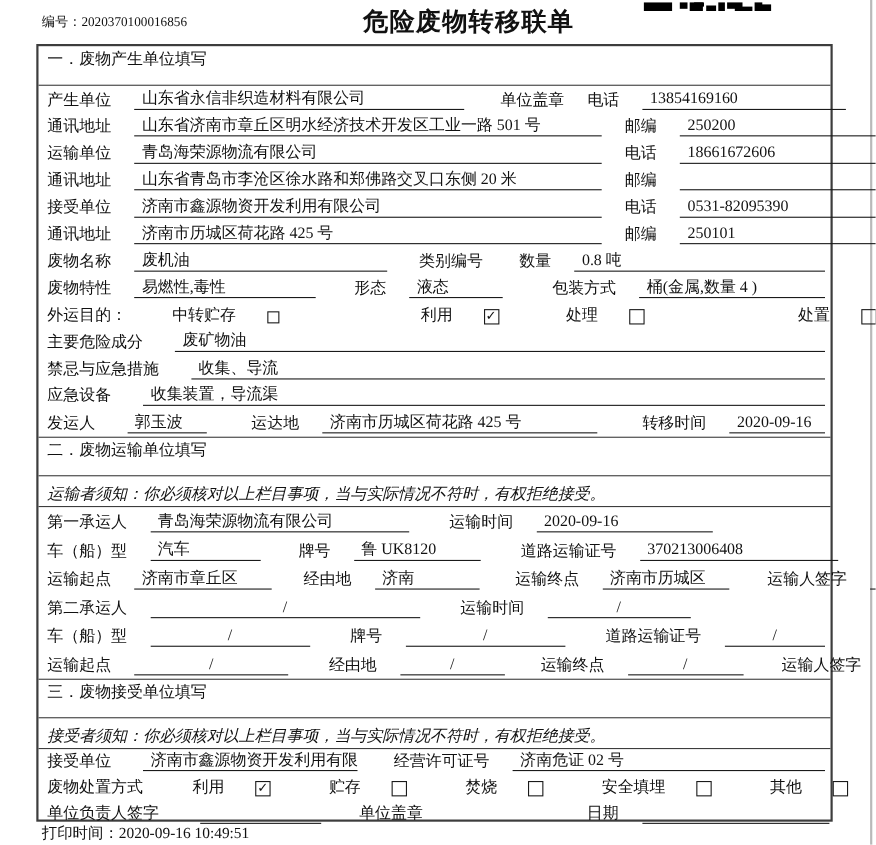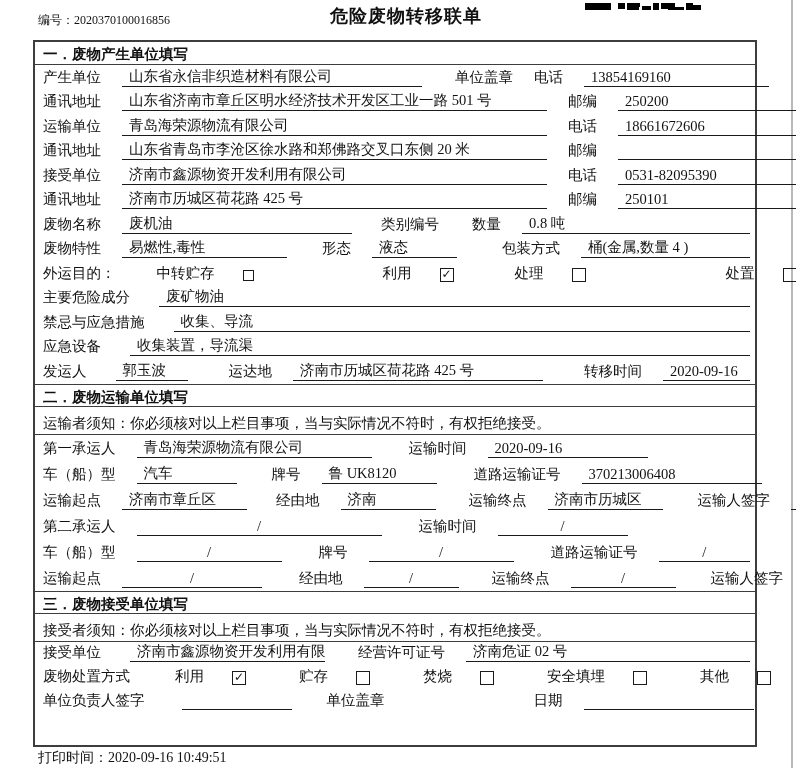--- a/index.html
+++ b/index.html
@@ -3,39 +3,39 @@
 <meta charset="utf-8">
 <style>
   html,body { margin:0; padding:0; }
   body {
     width:796px; height:768px; background:#ffffff; position:relative;
     font-family:"Liberation Serif","DejaVu Serif",serif;
     color:#111; font-size:14.5px; overflow:hidden;
   }
   .hdr-serial { position:absolute; left:38px; top:12px; font-size:12px; }
   .doc-title {
-    position:absolute; left:330px; top:4px; font-size:18px; font-weight:bold;
+    position:absolute; left:330px; top:4px; font-size:23px; font-weight:bold;
     font-family:"Liberation Sans","DejaVu Sans",sans-serif; letter-spacing:1px;
   }
   .qr-frag { position:absolute; left:585px; top:0; width:118px; height:10px; overflow:hidden; }
   .scan-edge { position:absolute; right:3px; top:0; bottom:0; width:2px; background:#b9b9b9; }
 
   .form-box {
     position:absolute; left:33px; top:40px; width:724px; height:707px;
     border:2px solid #3d3d3d; box-sizing:border-box; background:#fff;
   }
   .sec-hdr {
-    height:23px; line-height:24px; padding-left:8px; box-sizing:border-box;
-    font-family:"Liberation Sans","DejaVu Sans",sans-serif; font-weight:bold; font-size:14.5px;
+    height:36px; line-height:24px; padding-left:8px; box-sizing:border-box;
+    font-family:"Liberation Sans","DejaVu Sans",sans-serif; font-weight:normal; font-size:14.5px;
     border-bottom:1.6px solid #3d3d3d;
   }
   .sec-hdr.bt { border-top:1.6px solid #3d3d3d; }
   .notice {
     height:28px; box-sizing:border-box; padding:7px 0 0 8px;
-    border-bottom:1.6px solid #3d3d3d; font-size:14.5px; white-space:nowrap;
+    border-bottom:1.6px solid #3d3d3d; font-size:14.5px; white-space:nowrap;font-style:italic;
   }
   .row {
     display:flex; align-items:flex-end; box-sizing:border-box;
     padding:0 5px 3px 8px; white-space:nowrap;gap:21px;
   }
   .s1 .row { height:24.5px; }
   .s2 .row { height:26px; }
   .s3 .row { height:23.7px; }
   .lbl { flex:0 0 auto; }
   .val {

